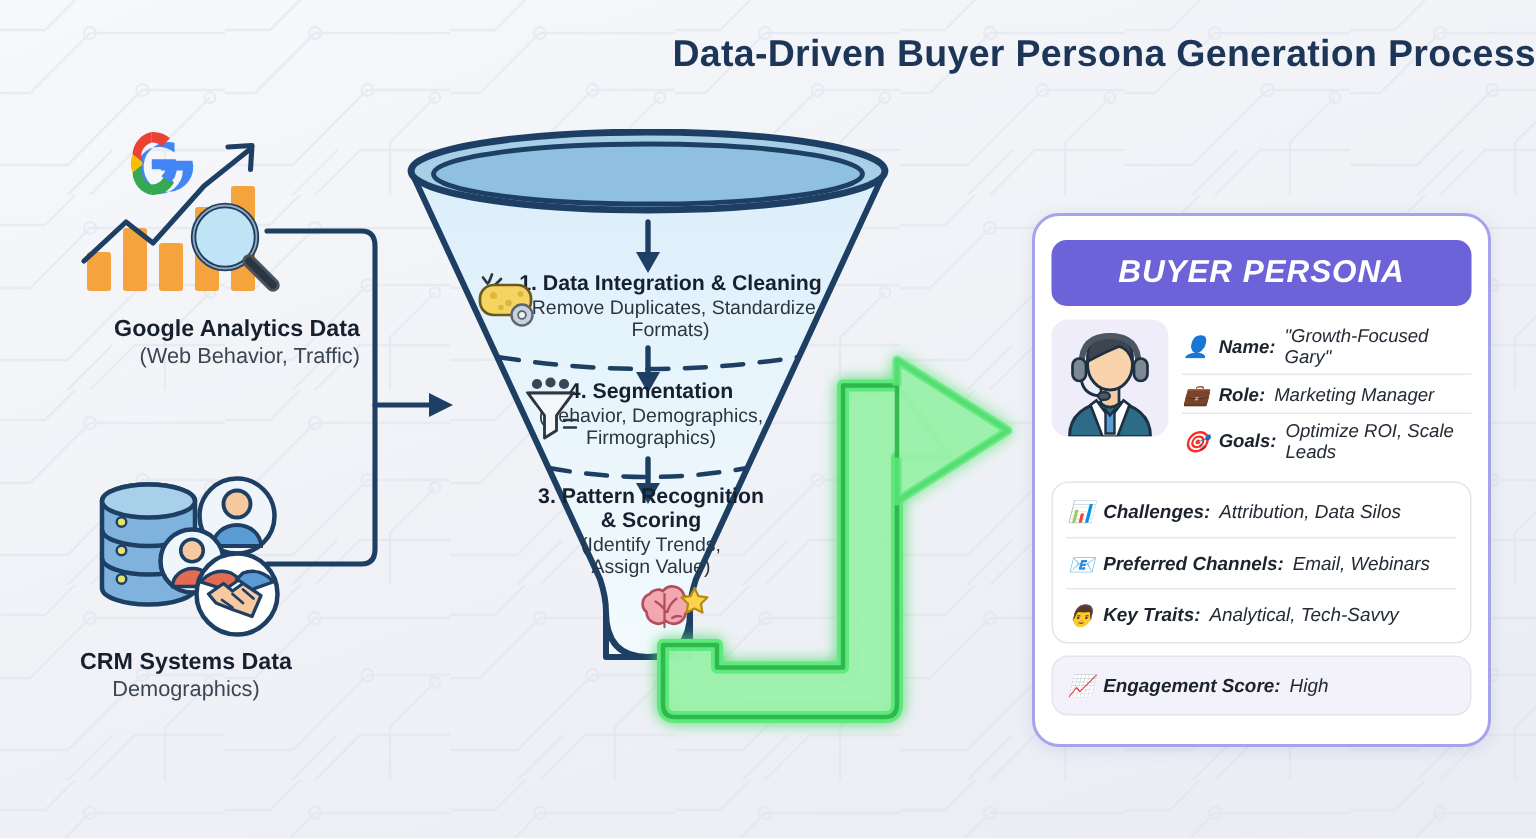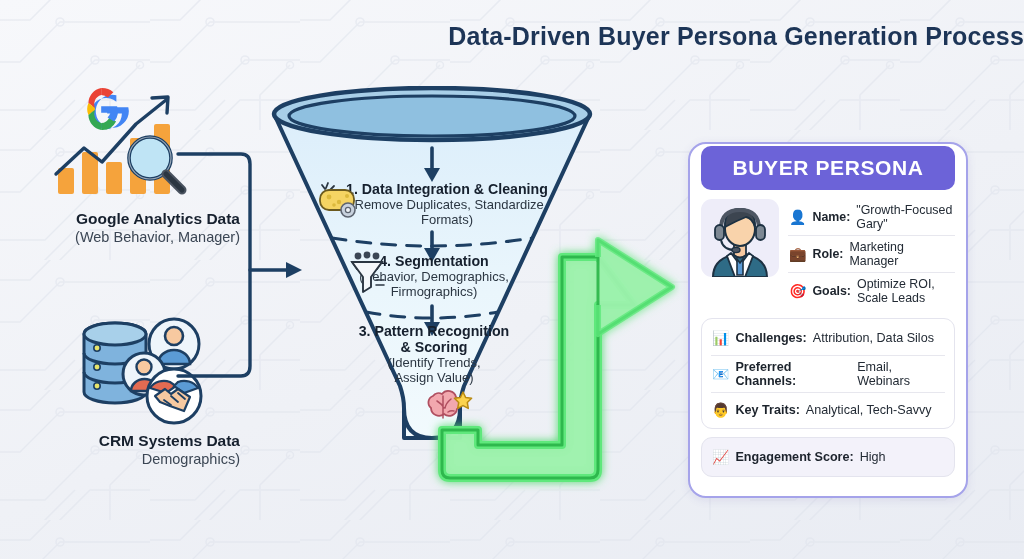--- a/index.html
+++ b/index.html
@@ -35,43 +35,44 @@
   
   .source { position: absolute; text-align: center; }
   .source .icon-wrap { display:block; }
   .source .src-title {
     font-size: 15.5px; font-weight: bold; color: #16202e; margin-top: 2px;
   }
   .source .src-sub {
     font-size: 14.5px; color: #3b4654; line-height: 1.18; margin-top: 1px;
   }
   #src-ga  { left: 8px;  top: 84px;  width: 232px; text-align: right; }
-  #src-crm { left: 8px;  top: 316px; width: 232px; text-align: right; }
+  #src-crm { left: 8px;  top: 316px; width: 232px; }
 
   
   #funnel { position: absolute; left: 258px; top: 86px; width: 348px; height: 360px; }
   .funnel-step {
     position: absolute; text-align: center; color: #16202e;
     width: 260px;
   }
   .step-title { font-size: 14.2px; font-weight: bold; line-height: 1.12; }
   .step-sub   { font-size: 13px; color: #2b3642; line-height: 1.14; }
   #step1 { left: 66px; top: 96px; width: 246px; }
   #step2 { left: 64px; top: 168px; width: 224px; }
   #step3 { left: 64px; top: 238px; width: 224px; }
 
   
   #persona-card {
     position: absolute; left: 688px; top: 142px;
-    width: 280px; height: 356px;
+    width: 306px; height: 356px;
     background: #ffffff;
     border: 2.5px solid #a5a3ea;
     border-radius: 18px;
     box-shadow: 0 2px 10px rgba(90,86,170,.12);
-    padding: 2px 11px;
+    padding: 16px 11px;
+    font-style: italic;
   }
   #persona-header {
     height: 44px; border-radius: 10px;
     background: #6c63d8;
     color: #fff; font-size: 21px; font-weight: bold;
     letter-spacing: .6px;
     display: flex; align-items: center; justify-content: center;
   }
   #persona-main {
     display: flex; gap: 9px; margin-top: 9px; align-items: flex-start;
@@ -164,21 +165,21 @@
 
         <g>
           <circle cx="110" cy="74" r="21" fill="#bfe4f5" stroke="#1d3f63" stroke-width="3.6"></circle>
           <circle cx="110" cy="74" r="21" fill="none" stroke="#ffffff" stroke-width="1.2" opacity=".55"></circle>
           <path d="M126 90 L142 106" stroke="#4a5360" stroke-width="9" stroke-linecap="round"></path>
           <path d="M126 90 L142 106" stroke="#2b3642" stroke-width="5" stroke-linecap="round"></path>
         </g>
       </svg>
     </div>
     <div class="src-title">Google Analytics Data</div>
-    <div class="src-sub">(Web Behavior, Manager)</div>
+    <div class="src-sub">(Web Behavior, Traffic)</div>
   </div>
 
   <div class="source" id="src-crm">
     <div class="icon-wrap">
       <svg width="200" height="110" viewBox="0 0 200 110">
 
         <g stroke="#1d3f63" stroke-width="3" fill="none">
           <path d="M44 18 a31 11 0 0 1 62 0 v58 a31 11 0 0 1 -62 0 z" fill="#7fb3dd"></path>
           <ellipse cx="75" cy="18" rx="31" ry="11" fill="#a8d0ea"></ellipse>
           <path d="M44 37 a31 11 0 0 0 62 0"></path>

